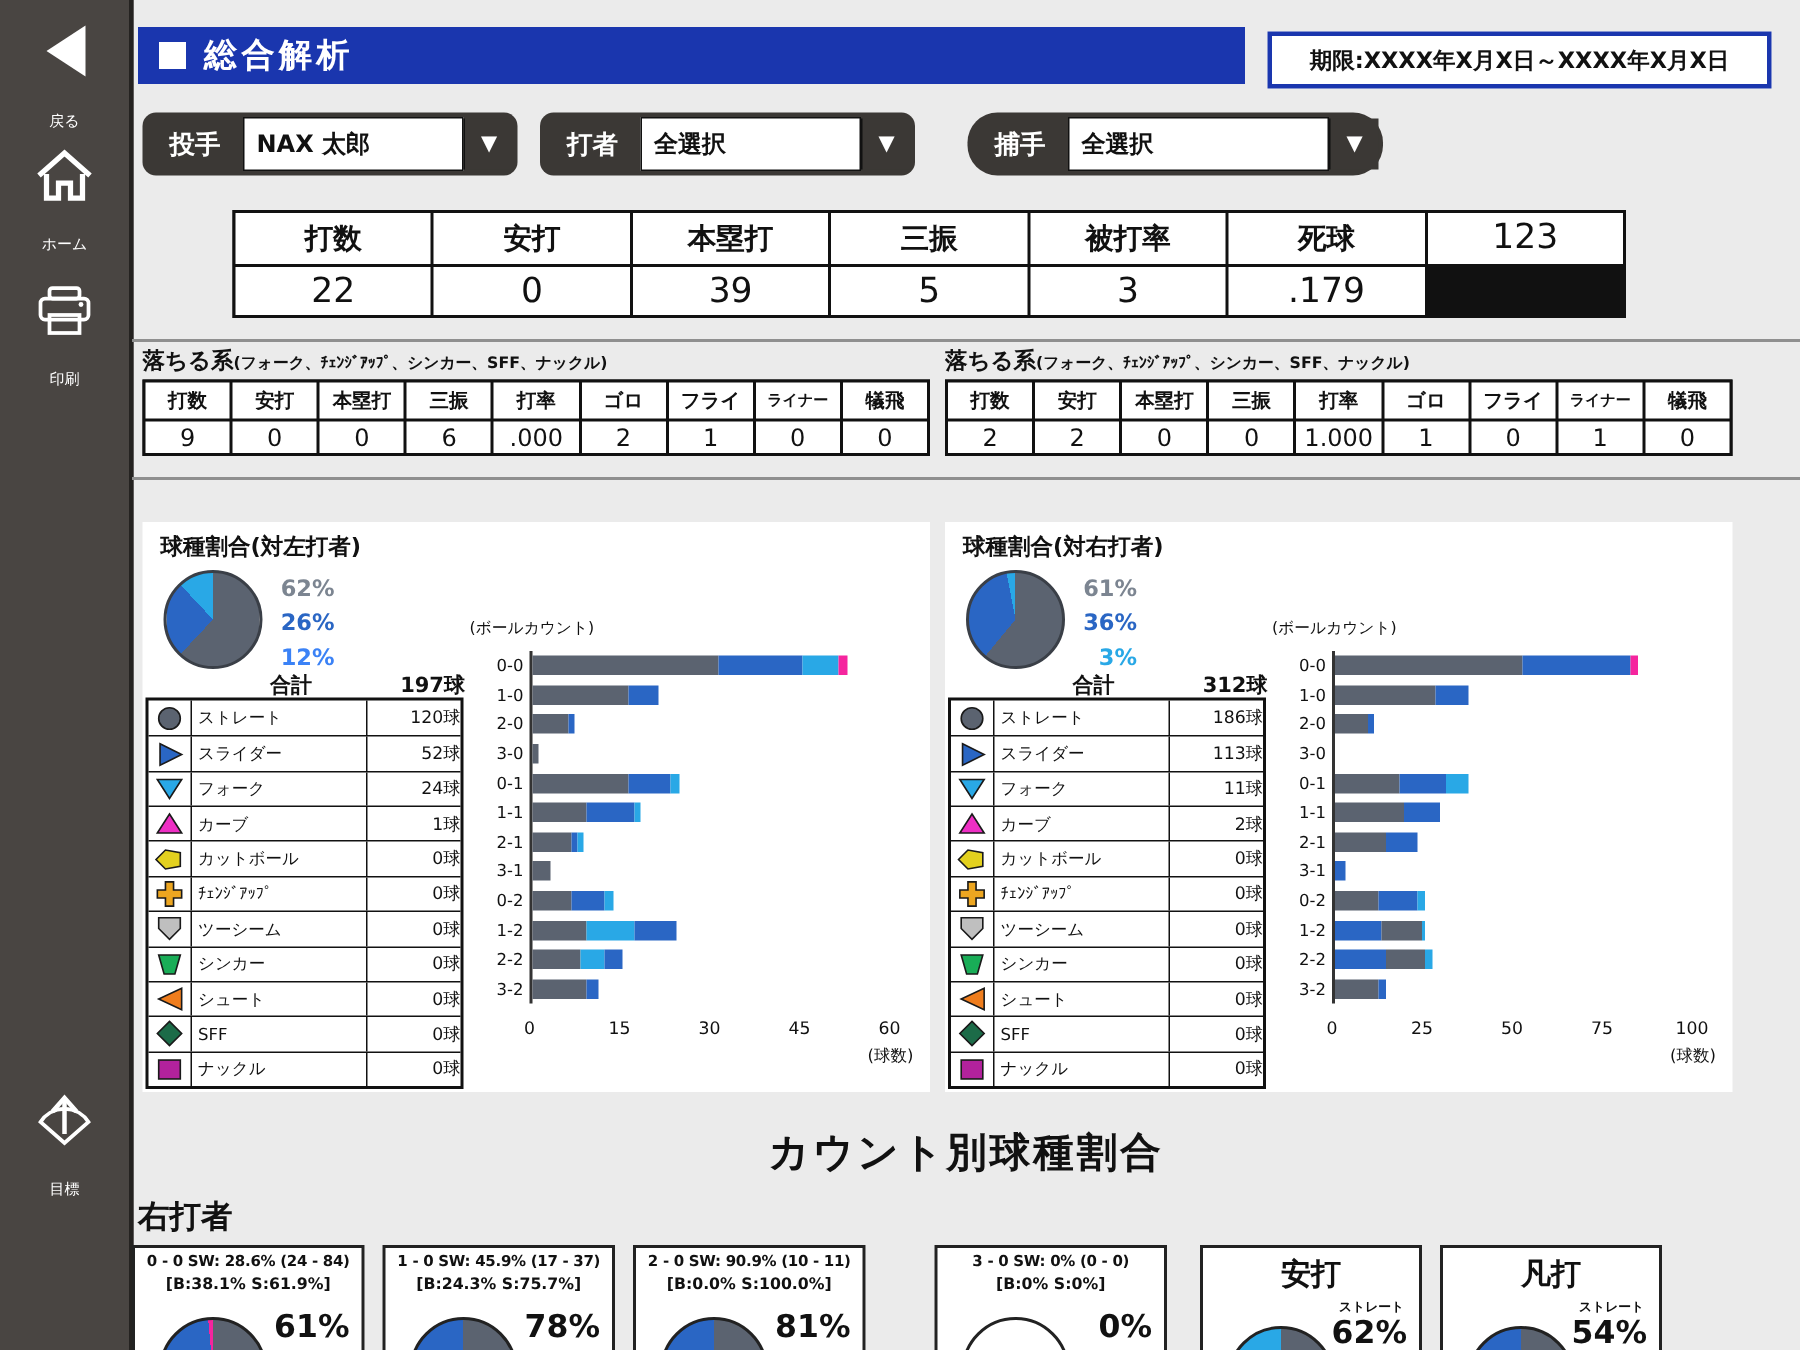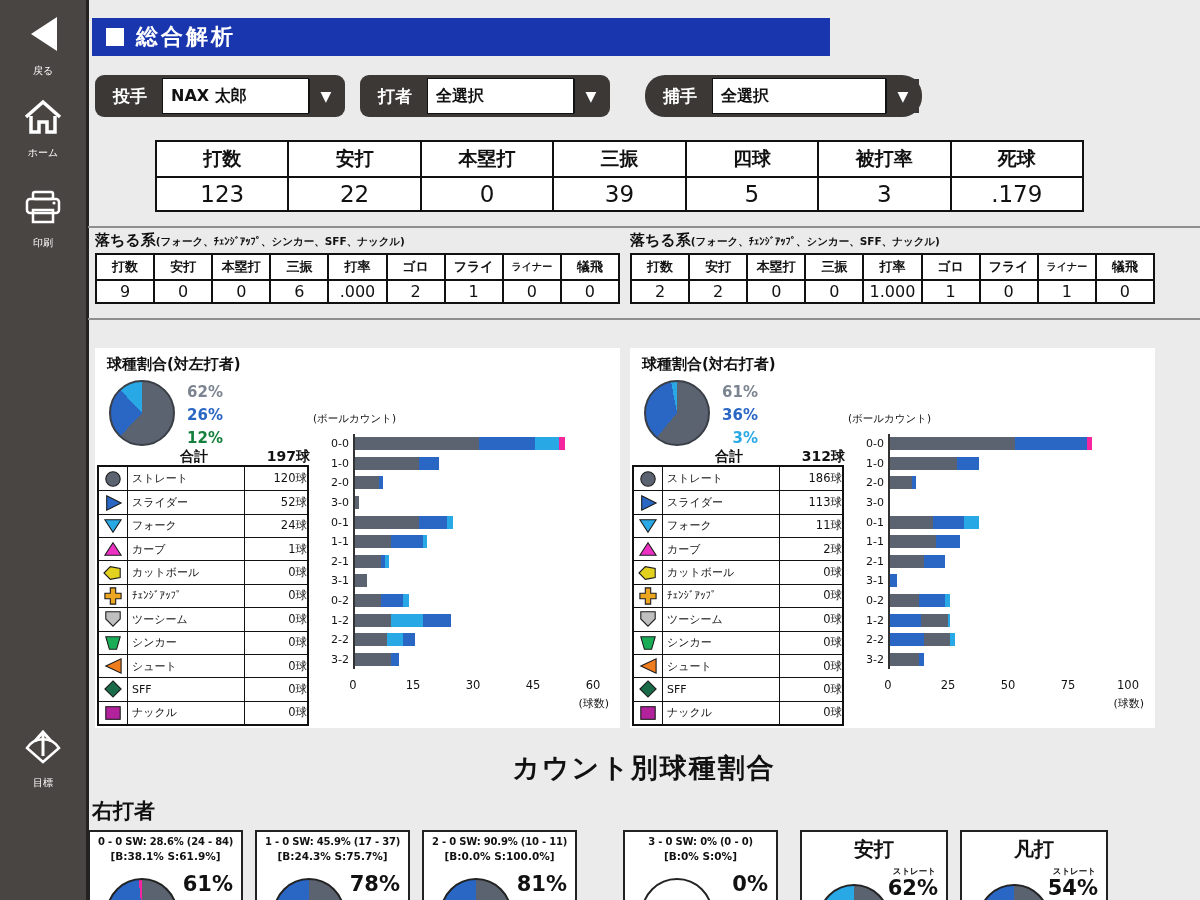--- a/index.html
+++ b/index.html
@@ -1,21 +1,21 @@
 <!DOCTYPE html>
 <html><head>
 <meta charset="utf-8">
 <style>
   html,body{margin:0;padding:0;}
   #app{position:relative;width:1200px;height:900px;background:#ebebeb;overflow:hidden;
        font-family:"DejaVu Sans","Liberation Sans",sans-serif;color:#111;}
   
   .sidebar{position:absolute;left:0;top:0;width:86px;height:900px;background:#494542;border-right:3px solid #242220;}
   .side-btn{position:absolute;left:0;width:86px;text-align:center;cursor:pointer;}
-  .side-btn .lbl{display:block;color:#fff;font-size:10px;margin-top:6px;}
+  .side-btn .lbl{display:block;color:#fff;font-size:10px;margin-top:16px;}
   
   .titlebar{position:absolute;left:92px;top:18px;width:738px;height:38px;background:#1a36ae;display:flex;align-items:center;}
   .titlebar .sq{width:18px;height:18px;background:#fff;margin:0 12px 0 14px;}
   .titlebar .t{color:#fff;font-size:22px;font-weight:bold;letter-spacing:3px;}
   .datebox{position:absolute;left:845px;top:21px;width:330px;height:32px;background:#fff;border:3px solid #1a36ae;
            display:flex;align-items:center;justify-content:center;font-size:15px;font-weight:bold;}
   
   .filter{position:absolute;top:75px;height:42px;background:#3b3835;border-radius:9px;display:flex;align-items:center;padding:3px;box-sizing:border-box;}
   .filter .flabel{color:#fff;font-size:17px;font-weight:bold;width:64px;text-align:center;flex:0 0 auto;}
   .filter .fvalue{background:#fff;height:34px;flex:1;display:flex;align-items:center;padding-left:8px;font-size:16px;font-weight:bold;border:1px solid #111;}
@@ -104,20 +104,23 @@
         <circle cx="31" cy="13" r="1.6" fill="#fff"></circle>
       </svg>
       <span class="lbl">印刷</span>
     </div>
   </div>
 
   <div class="titlebar">
     <span class="sq"></span>
     <span class="t">総合解析</span>
   </div>
+  <div class="datebox">
+    <span>期限:XXXX年X月X日～XXXX年X月X日</span>
+  </div>
 
   <div id="filters">
       <div class="filter" style="left: 95px; width: 250px;">
         <span class="flabel">投手</span>
         <div class="fvalue">NAX 太郎</div>
         <div class="farrow">▼</div>
       </div>
       <div class="filter" style="left: 360px; width: 250px;">
         <span class="flabel">打者</span>
         <div class="fvalue">全選択</div>
@@ -128,21 +131,20 @@
         <div class="fvalue">全選択</div>
         <div class="farrow">▼</div>
       </div>
     </div>
 
   <div id="summary-table">
       <div class="hc">打数</div>
       <div class="hc">安打</div>
       <div class="hc">本塁打</div>
       <div class="hc">三振</div>
-      <div class="hc">四球</div>
       <div class="hc">被打率</div>
       <div class="hc">死球</div>
       <div class="vc">123</div>
       <div class="vc">22</div>
       <div class="vc">0</div>
       <div class="vc">39</div>
       <div class="vc">5</div>
       <div class="vc">3</div>
       <div class="vc">.179</div>
     </div>
@@ -197,21 +199,21 @@
     </div>
 
   <div class="hr-line" style="top:318px;"></div>
 
   <div id="panel-left" class="pitch-panel" style="left:95px;">
       <div class="pp-title">球種割合(対左打者)</div>
       <div class="pp-pie" style="background: conic-gradient(rgb(91, 99, 112) 0%, rgb(91, 99, 112) 62%, rgb(42, 102, 196) 62%, rgb(42, 102, 196) 88%, rgb(41, 168, 230) 88%, rgb(41, 168, 230) 100%);"></div>
       <div class="pp-pcts">
         <div style="color: rgb(124, 133, 145);">62%</div>
         <div style="color: rgb(42, 102, 196);">26%</div>
-        <div style="color: #15803d;">12%</div>
+        <div style="color: #3b82f6;">12%</div>
       </div>
       <div class="pp-total">
         <span>合計</span>
         <span>197球</span>
       </div>
       <div class="pp-list">
         <div class="pp-row">
           <span class="pp-ic">
             <svg width="22" height="18" viewBox="0 0 24 20" fill="#5b6370" stroke="#1a1a1a" stroke-width="1.2">
               <circle cx="12" cy="10" r="8"></circle>

